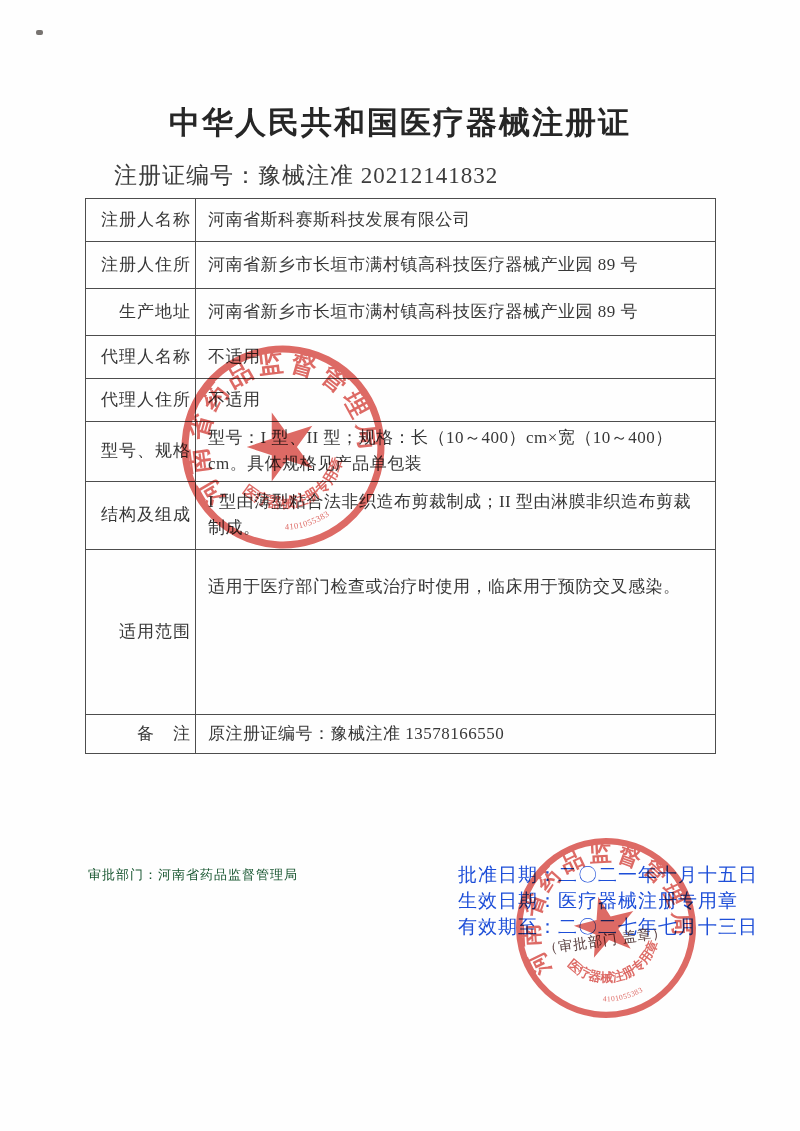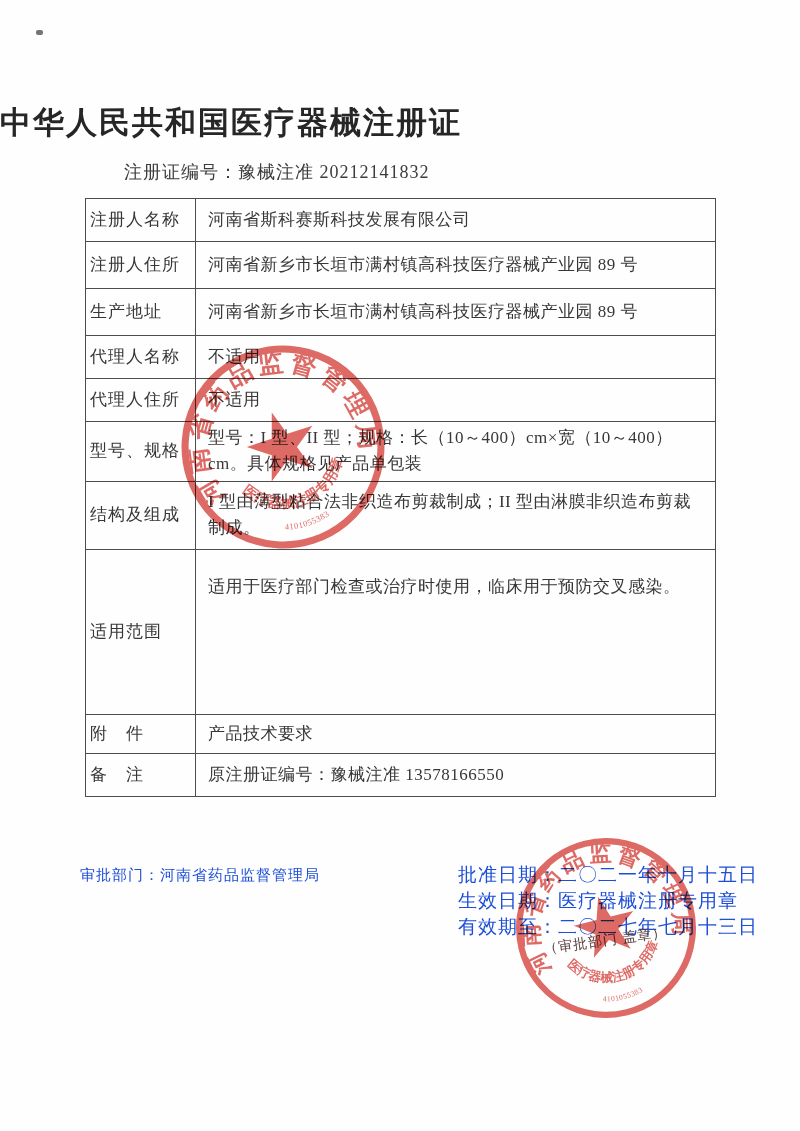--- a/index.html
+++ b/index.html
@@ -12,51 +12,51 @@
     font-family: "Liberation Serif", "DejaVu Serif", serif;
     color: #3a3a3a;
     overflow: hidden;
   }
   .speck {
     position:absolute; left:36px; top:30px; width:7px; height:5px;
     background:#55504c; border-radius:2px; opacity:.8;
   }
   .doc-title {
     position:absolute; top:102px; left:0; width:100%;
-    font-size:31px; font-weight:bold;
+    text-align:center; font-size:31px; font-weight:bold;
     letter-spacing:2px; color:#262626;
   }
   .cert-line {
-    position:absolute; top:160px; left:124px;
-    font-size:18px; color:#3c3c3c; letter-spacing:1px;text-align:right;
+    position:absolute; top:160px; left:114px;
+    font-size:23px; color:#3c3c3c; letter-spacing:1px;text-align:right;
   }
   table.reg {
     position:absolute; left:85px; top:198px; width:631px;
     border-collapse:collapse; table-layout:fixed;
     font-size:17px; color:#373737;
   }
   table.reg td {
     border:1px solid #4d4d4d;
     vertical-align:middle;
     line-height:1.55;
   }
   td.lbl {
-    width:110px; text-align:left; letter-spacing:1px; padding:2px 4px;
+    width:110px; text-align:right; letter-spacing:1px; padding:2px 4px;
   }
   td.val { padding:3px 12px; letter-spacing:0.5px; }
   tr:nth-child(1){height:43px} tr:nth-child(2){height:47px}
   tr:nth-child(3){height:47px} tr:nth-child(4){height:43px}
   tr:nth-child(5){height:43px} tr:nth-child(6){height:44px}
   tr:nth-child(7){height:68px} tr:nth-child(8){height:165px}
   tr:nth-child(9){height:39px} tr:nth-child(10){height:43px}
   tr:nth-child(11){height:44px} tr:nth-child(12){height:41px}
   tr:nth-child(8) td.val { vertical-align:top; padding-top:24px; }
   .footer-left {
-    position:absolute; left:80px; top:866px;
-    font-size:15px; letter-spacing:1px; color:#1d4ed8;
+    position:absolute; left:88px; top:866px;
+    font-size:13px; letter-spacing:1px; color:#14532d;
   }
   .footer-dates {
     position:absolute; left:458px; top:862px;
     font-size:19px; letter-spacing:1px; color:#1d4ed8; line-height:26px;
   }
   .seal-note {
     position:absolute; left:543px; top:932px;
     font-size:14px; color:#5a4040; letter-spacing:1px;
     transform:rotate(-8deg);
   }
@@ -106,24 +106,20 @@
         <td class="lbl">型号、规格</td>
         <td class="val">型号：I 型、II 型；规格：长（10～400）cm×宽（10～400）cm。具体规格见产品单包装</td>
       </tr>
       <tr>
         <td class="lbl">结构及组成</td>
         <td class="val">I 型由薄型粘合法非织造布剪裁制成；II 型由淋膜非织造布剪裁制成。</td>
       </tr>
       <tr>
         <td class="lbl">适用范围</td>
         <td class="val">适用于医疗部门检查或治疗时使用，临床用于预防交叉感染。</td>
-      </tr>
-      <tr>
-        <td class="lbl">附　件</td>
-        <td class="val">产品技术要求</td>
       </tr>
       <tr>
         <td class="lbl">备　注</td>
         <td class="val">原注册证编号：豫械注准 13578166550</td>
       </tr>
     </tbody>
   </table>
 
   <div class="footer-left">
     <span>审批部门：</span><span>河南省药品监督管理局</span>

